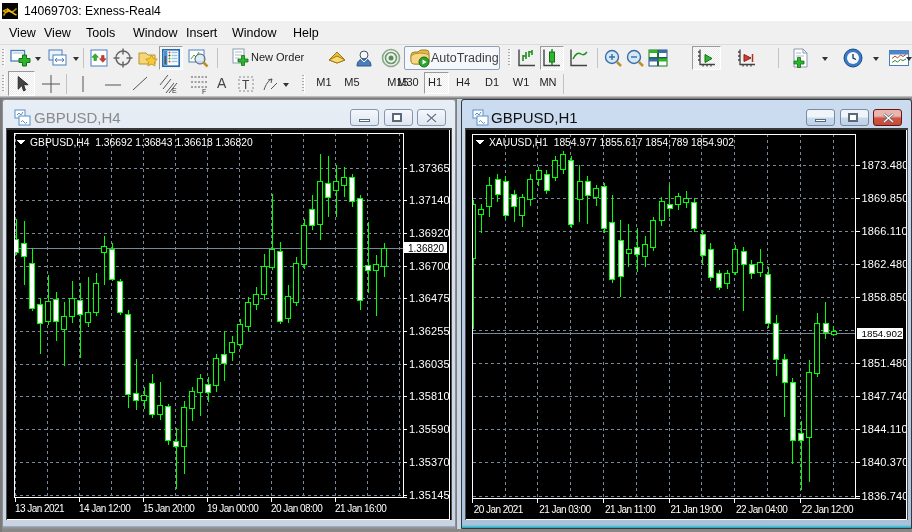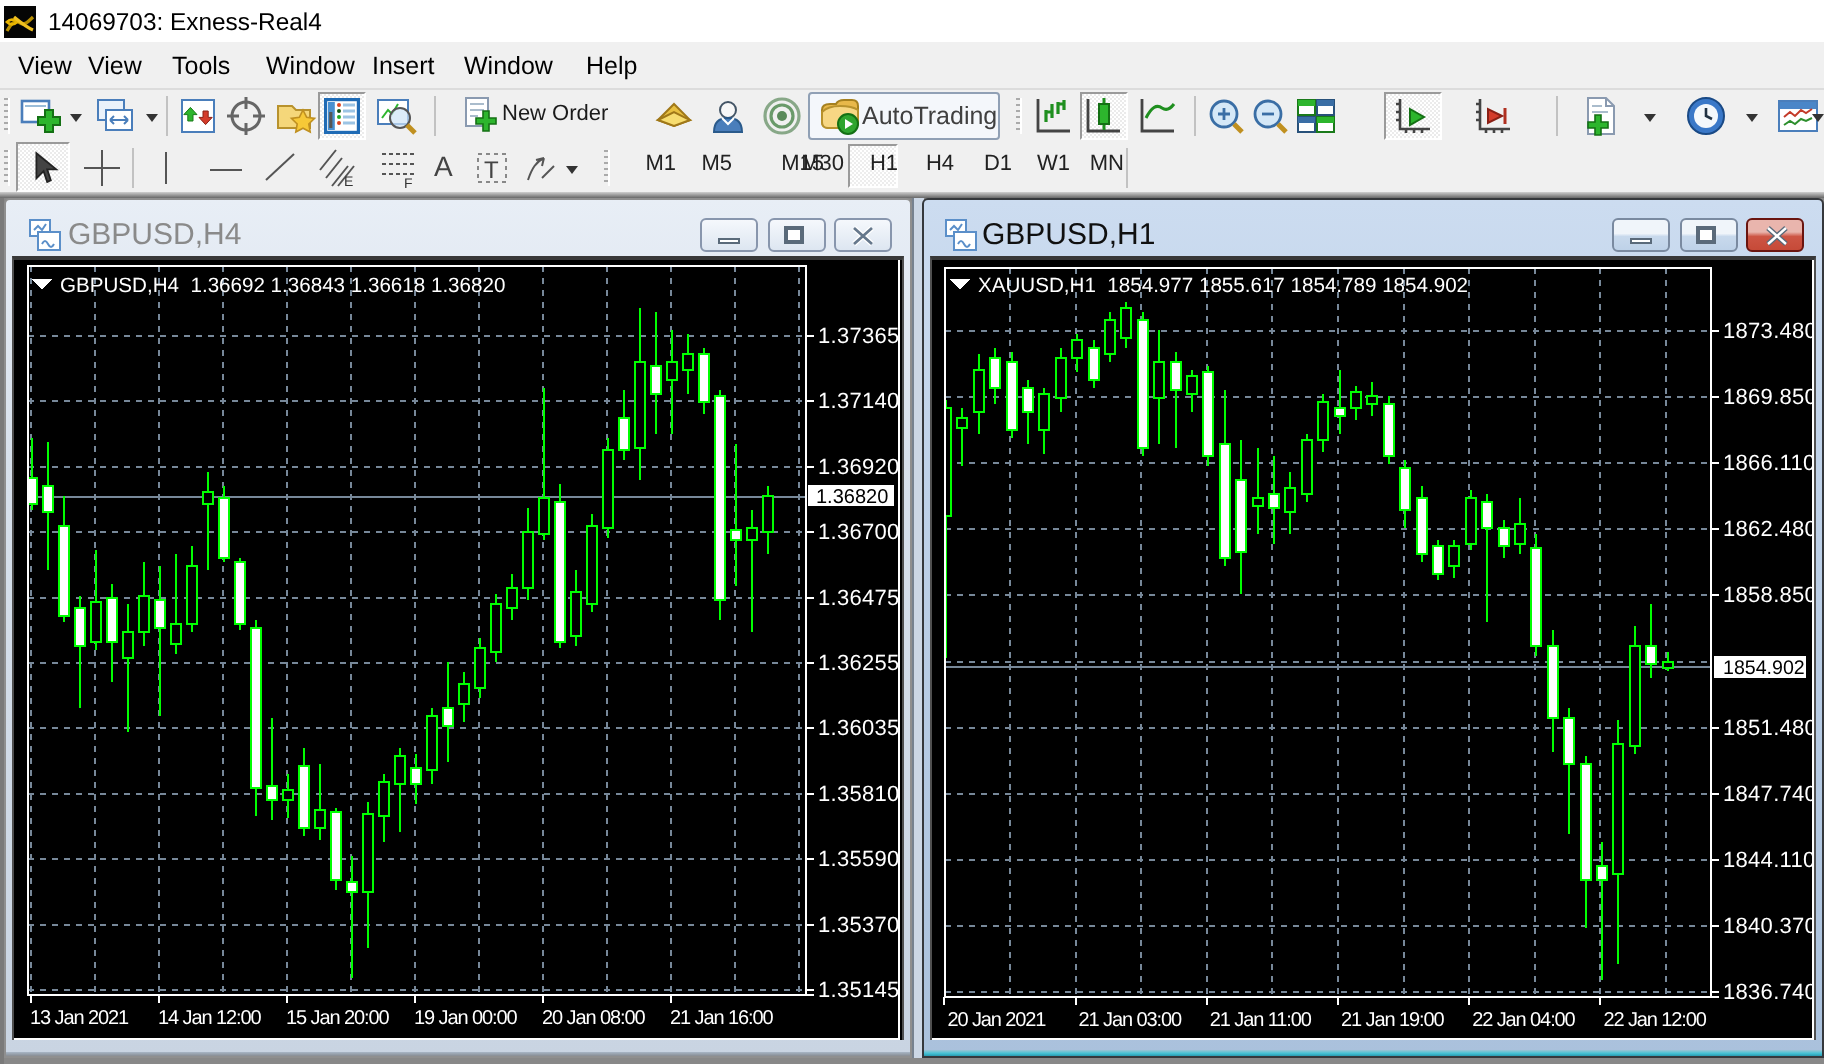--- a/index.html
+++ b/index.html
@@ -7,21 +7,21 @@
 #titlebar .ttext{position:absolute;left:24px;top:4px;color:#000;font-size:12.2px}
 #titlebar svg{position:absolute;left:2px;top:3px}
 #menubar{position:absolute;left:0;top:21px;width:912px;height:24px;background:#f0f0f0;border-bottom:1px solid #dcdcdc}
 #menubar span{position:absolute;top:5px;font-size:12.5px;color:#000}
 #tb1{position:absolute;left:0;top:45px;width:912px;height:26px;background:#f0f0f0}
 #tb2{position:absolute;left:0;top:71px;width:912px;height:26px;background:#f0f0f0;border-bottom:1px solid #d8d8d8}
 .grip{position:absolute;top:4px;width:3px;height:18px;background-image:repeating-linear-gradient(to bottom,#aaa 0 1px,transparent 1px 3px);border-right:1px solid #fff}
 .vsep{position:absolute;top:3px;width:1px;height:20px;background:#c2c2c2}
 .tbtn{position:absolute;top:2px;width:22px;height:22px}
 .pressed{border-top:1px solid #9a9a9a;border-left:1px solid #9a9a9a;border-right:1px solid #fff;border-bottom:1px solid #fff;background:repeating-conic-gradient(#ffffff 0% 25%,#ebebeb 0% 50%) 0 0/2px 2px}
-.tftext{position:absolute;top:5px;font-size:11px;color:#222;text-align:right;width:28px}
+.tftext{position:absolute;top:5px;font-size:11px;color:#222;text-align:center;width:28px}
 .tfbtn{position:absolute;top:1px;height:22px;width:25px;border-top:1px solid #9a9a9a;border-left:1px solid #9a9a9a;border-right:1px solid #fff;border-bottom:1px solid #fff;background:repeating-conic-gradient(#ffffff 0% 25%,#ededed 0% 50%) 0 0/2px 2px}
 .wframe{position:absolute;border-radius:3px 3px 0 0}
 .wtitle{position:absolute;font-size:15px;top:9px}
 .winner{position:absolute;background:#000}
 .wbtn{position:absolute;width:29px;height:17px;border-radius:3px}
 </style></head><body>
 <div id="app">
 
   <div id="titlebar">
     <svg width="16" height="16" viewBox="0 0 16 16">

